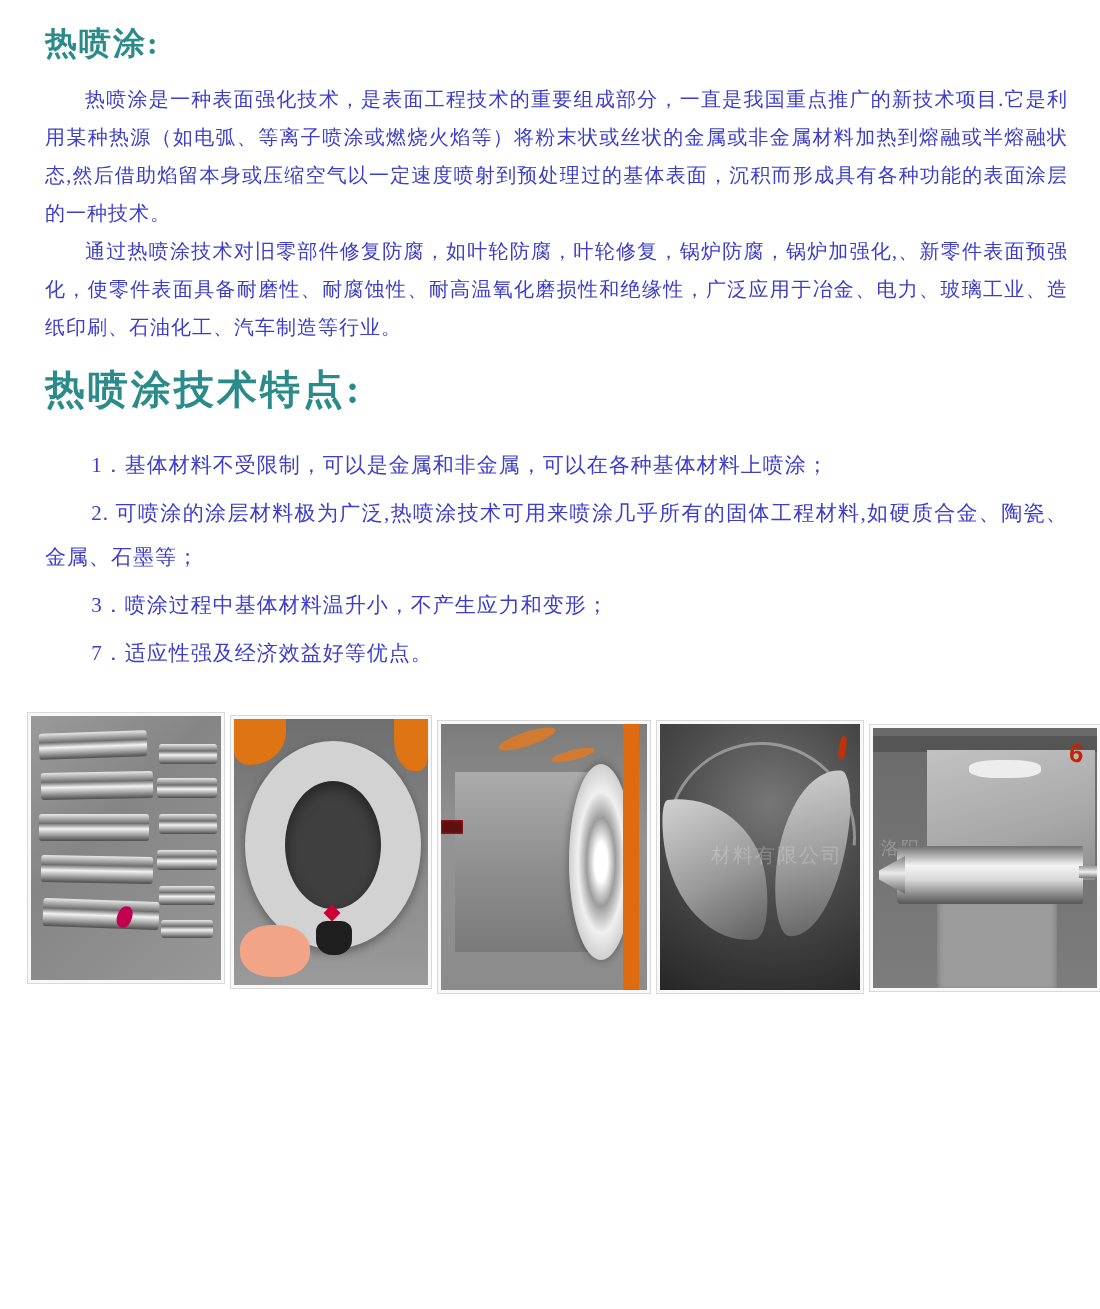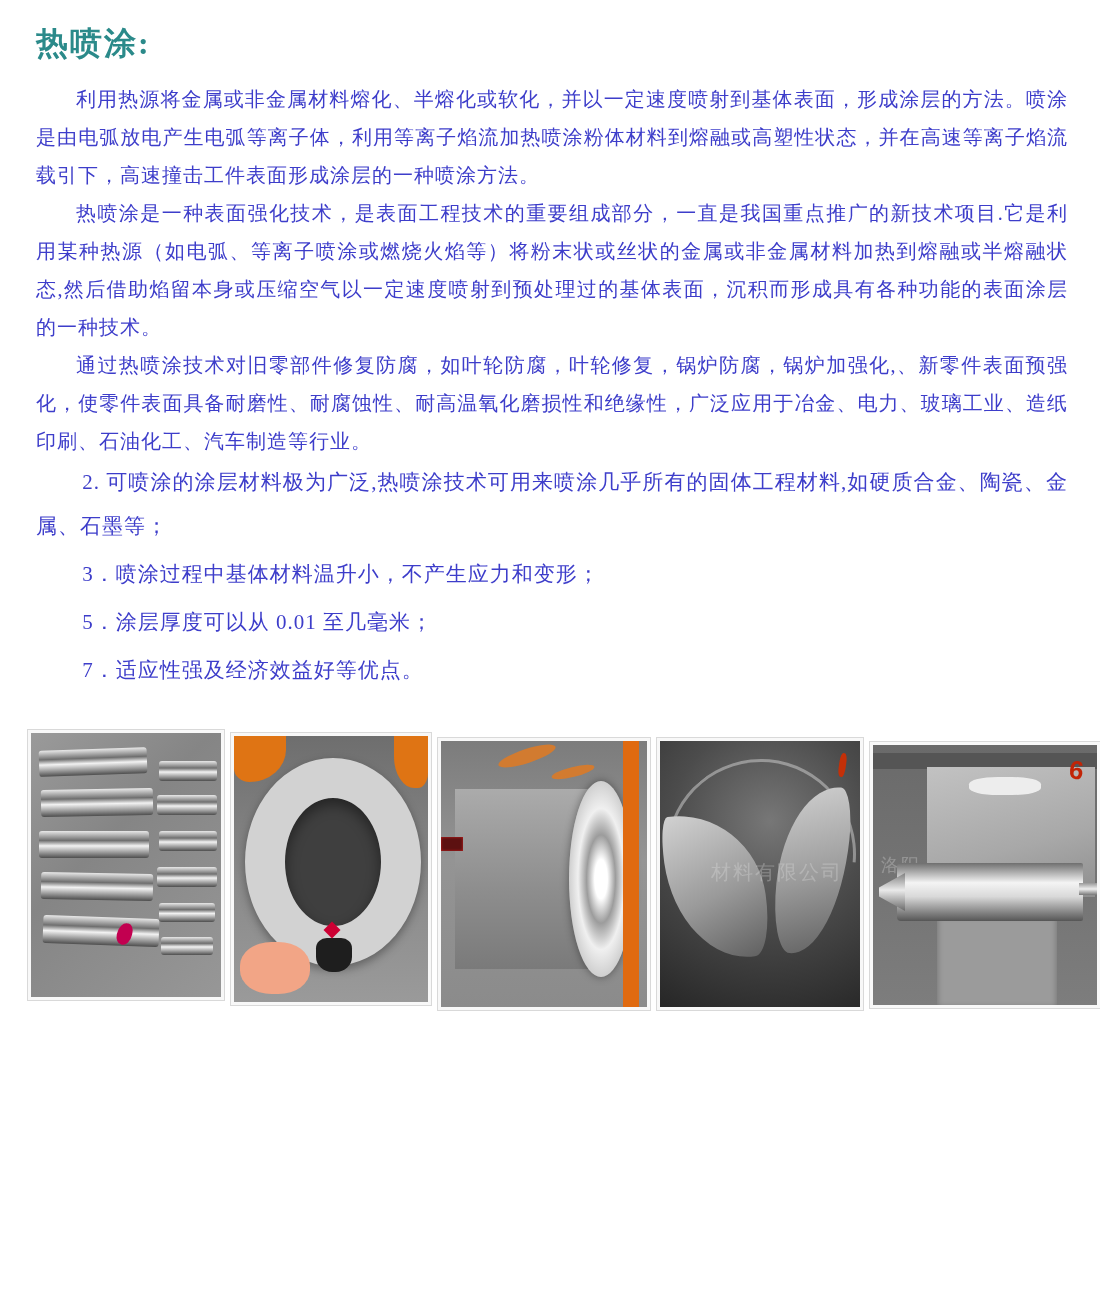--- a/index.html
+++ b/index.html
@@ -3,21 +3,21 @@
 <meta charset="utf-8">
 <style>
   * { margin: 0; padding: 0; box-sizing: border-box; }
   html, body { background: #ffffff; }
   body {
     width: 1100px;
     height: 1309px;
     font-family: "Liberation Serif", "DejaVu Serif", serif;
     overflow: hidden;
   }
-  .page { padding: 22px 32px 0 36px; }
+  .page { padding: 22px 32px 0 45px; }
 
   .h1 {
     color: #2b8a8a;
     font-size: 32px;
     font-weight: bold;
     letter-spacing: 2px;
     margin-bottom: 14px;
   }
   .para {
     color: #3d3dca;
@@ -158,28 +158,28 @@
   .p5 .digit6 { right:14px; top:10px; font-size:26px; transform:rotate(6deg); }
   .p5 .wm { left:8px; top:108px; font-size:18px; }
 </style>
 </head>
 <body>
 
 <div class="page">
 
   <div class="h1">热喷涂:</div>
 
-  <div class="para">利用热源将金属或非金属材料熔化、半熔化或软化，并以一定速度喷射到基体表面，形成涂层的方法。喷涂是由电弧放电产生电弧等离子体，利用等离子焰流加热喷涂粉体材料到熔融或高塑性状态，并在高速等离子焰流载引下，高速撞击工件表面形成涂层的一种喷涂方法。</div>
   <div class="para">热喷涂是一种表面强化技术，是表面工程技术的重要组成部分，一直是我国重点推广的新技术项目.它是利用某种热源（如电弧、等离子喷涂或燃烧火焰等）将粉末状或丝状的金属或非金属材料加热到熔融或半熔融状态,然后借助焰留本身或压缩空气以一定速度喷射到预处理过的基体表面，沉积而形成具有各种功能的表面涂层的一种技术。</div>
   <div class="para">通过热喷涂技术对旧零部件修复防腐，如叶轮防腐，叶轮修复，锅炉防腐，锅炉加强化,、新零件表面预强化，使零件表面具备耐磨性、耐腐蚀性、耐高温氧化磨损性和绝缘性，广泛应用于冶金、电力、玻璃工业、造纸印刷、石油化工、汽车制造等行业。</div>
 
-
+  <div class="h2">热喷涂技术特点:</div>
+
+  <div class="feature">1．基体材料不受限制，可以是金属和非金属，可以在各种基体材料上喷涂；</div>
   <div class="feature">2. 可喷涂的涂层材料极为广泛,热喷涂技术可用来喷涂几乎所有的固体工程材料,如硬质合金、陶瓷、金属、石墨等；</div>
   <div class="feature">3．喷涂过程中基体材料温升小，不产生应力和变形；</div>
-  <div class="feature">5．涂层厚度可以从 0.01 至几毫米；</div>
   <div class="feature">7．适应性强及经济效益好等优点。</div>
 
 </div>
 
 <div class="photos">
 
   <div class="photo p1">
     <div class="bar" style="left:8px;  top:16px;  width:108px; height:26px; transform:rotate(-2deg);"></div>
     <div class="bar" style="left:10px; top:56px;  width:112px; height:27px; transform:rotate(-1deg);"></div>
     <div class="bar" style="left:8px;  top:98px;  width:110px; height:27px;"></div>

